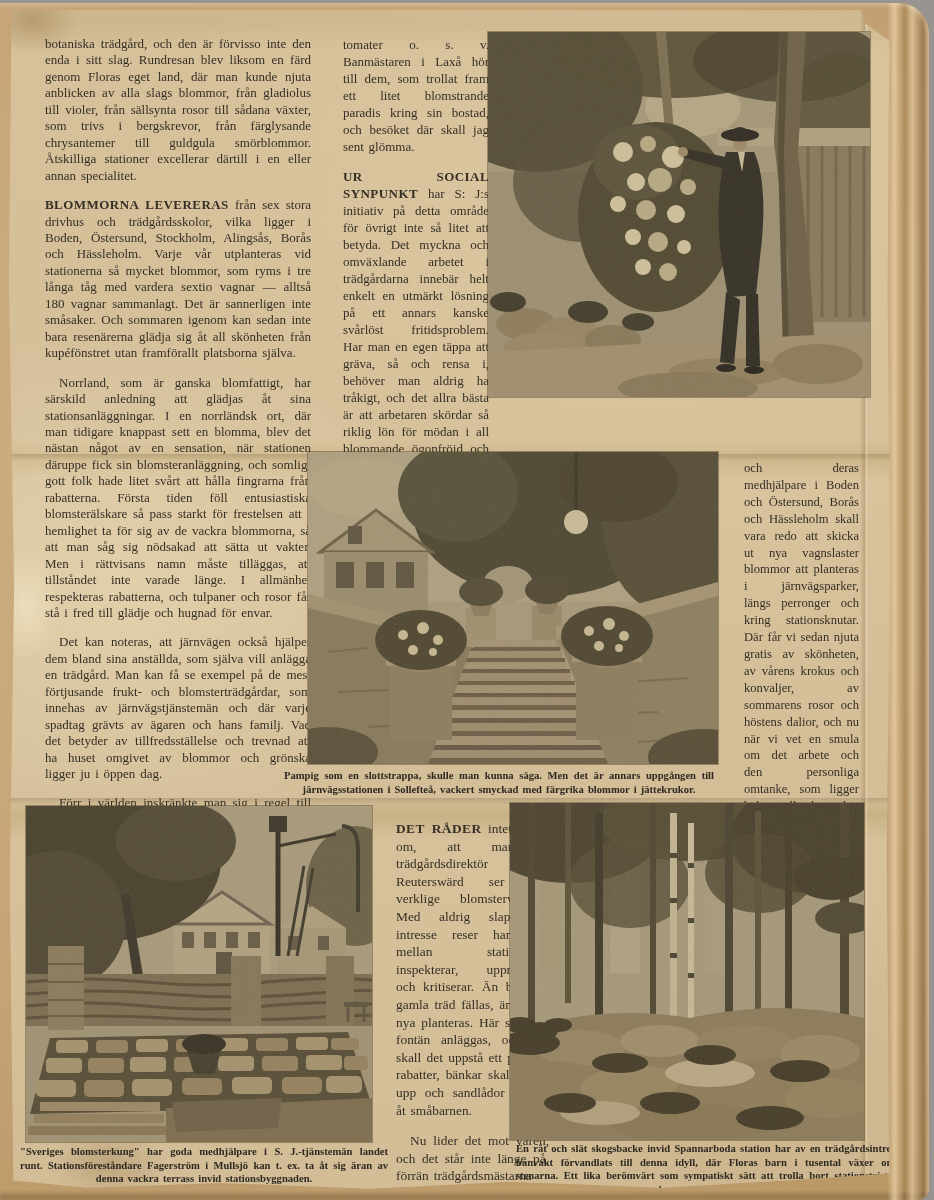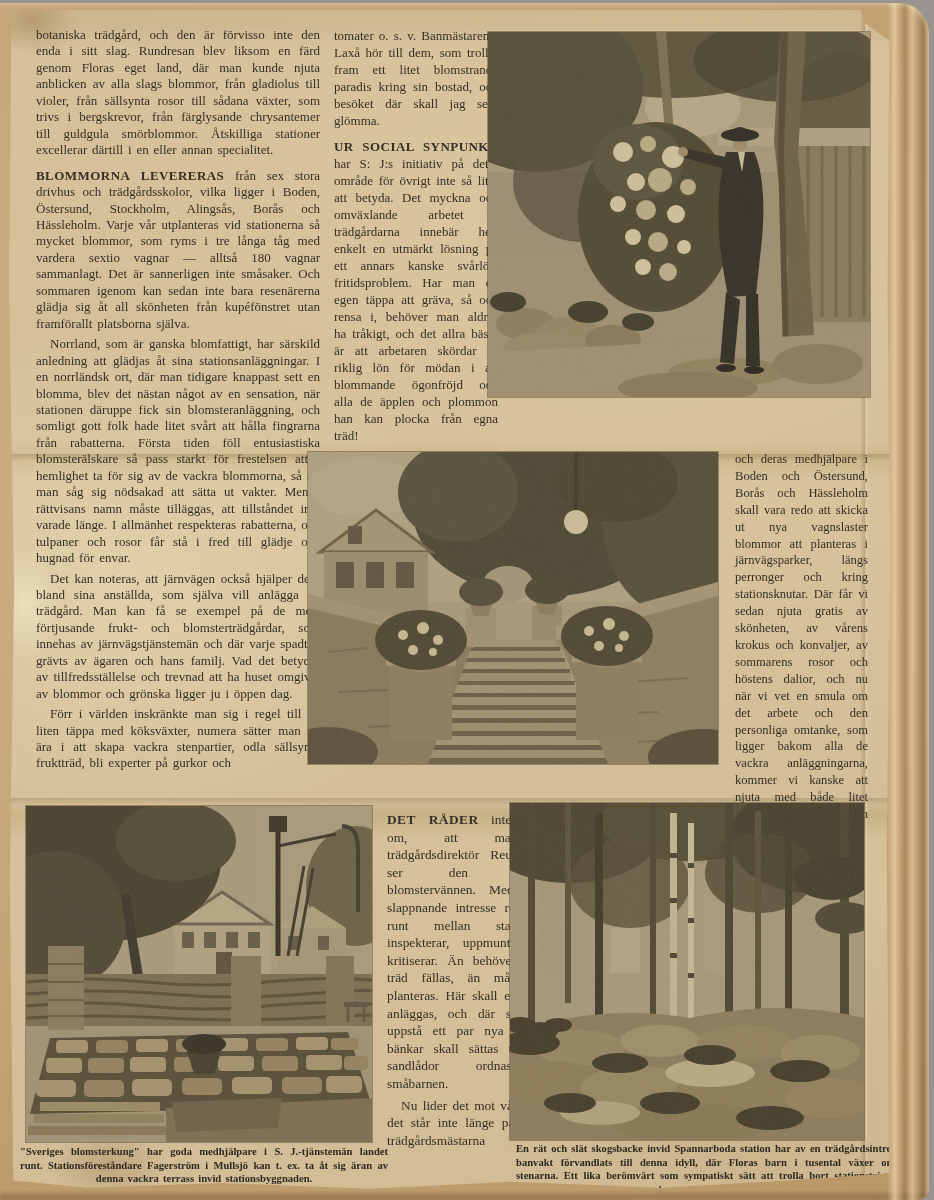--- a/index.html
+++ b/index.html
@@ -22,21 +22,21 @@
       linear-gradient(180deg,#cdb78f 0 14px,#d6c19b 40px,#d4bf99 430px,#cab387 448px,#d7c29c 470px,#d3be98 790px,#c8b185 804px,#d6c19b 830px,#d2bd97 100%);
     clip-path:polygon(0.4% 0,96.5% 0,96.9% 1.1%,99.7% 2.6%,99.5% 24%,99.8% 47%,99.4% 71%,99.7% 98.6%,88% 99.2%,74% 99.8%,57% 99.3%,41% 99.9%,24% 99.4%,9% 99.8%,0.6% 99.2%,0.2% 74%,0.7% 49%,0.1% 23%);
     box-shadow:2px 3px 6px rgba(70,45,15,.35);}
   .seam{position:absolute;left:0;width:100%;height:7px;
         background:linear-gradient(180deg,rgba(90,65,30,.22),rgba(0,0,0,0));}
   .crease-v{position:absolute;top:0;height:100%;width:8px;
         background:linear-gradient(90deg,rgba(0,0,0,0),rgba(100,70,35,.22) 55%,rgba(240,225,190,.4) 80%,rgba(0,0,0,0));}
   .stain{position:absolute;border-radius:50%;pointer-events:none;}
   
   .col{position:absolute;color:#352f26;text-align:justify;}
-  .col p{margin:4px;}
+  .col p{margin:13px;}
   .col1{left:24px;top:13px;width:292px;font-size:13px;line-height:16.45px;word-spacing:1.6px;}
   .col2{left:322px;top:13px;width:172px;font-size:13px;line-height:17px;word-spacing:1.4px;}
   .col3{left:723px;top:437px;width:141px;font-size:12.6px;line-height:16.9px;word-spacing:1.2px;}
   .col4{left:375px;top:797px;width:179px;font-size:13.4px;line-height:17.6px;word-spacing:1.6px;}
   .ind{text-indent:14px;}
   .sp{margin-top:9px !important;}
   .lead{font-weight:bold;letter-spacing:.45px;}
   
   .photo{position:absolute;outline:1px solid rgba(75,62,40,.45);
          box-shadow:inset 0 0 22px rgba(55,42,20,.25);}
@@ -242,20 +242,21 @@
             <circle cx="301" cy="172" r="6"></circle>
             <circle cx="316" cy="184" r="5"></circle>
             <circle cx="291" cy="194" r="5"></circle>
             <circle cx="311" cy="196" r="4"></circle>
           </g>
         <ellipse cx="20" cy="300" rx="50" ry="25" fill="#5a5039"></ellipse>
         <ellipse cx="395" cy="305" rx="55" ry="28" fill="#564c35"></ellipse>
         <rect width="410" height="312" filter="url(#grain)" opacity=".5"></rect>
       </svg>
     </figure>
+    <figcaption class="cap c2">Pampig som en slottstrappa, skulle man kunna säga. Men det är annars uppgången till järnvägsstationen i Sollefteå, vackert smyckad med färgrika blommor i jättekrukor.</figcaption>
 
     <div class="col col3">
       <p><span>och deras medhjälpare i Boden och Östersund, Borås och Hässleholm skall vara redo att skicka ut nya vagnslaster blommor att planteras i järnvägsparker, längs perronger och kring stationsknutar. Där får vi sedan njuta gratis av skönheten, av vårens krokus och konvaljer, av sommarens rosor och höstens dalior, och nu när vi vet en smula om det arbete och den personliga omtanke, som ligger bakom alla de vackra anläggningarna, kommer vi kanske att njuta med både litet större eftertanke och tacksamhet än tidigare.</span></p>
     </div>
 
     <figure class="photo p3" style="margin:0">
       <svg viewBox="0 0 346 336">
         <rect width="346" height="336" fill="#a29476"></rect>
         <rect width="346" height="170" fill="#ab9c7e"></rect>
         <ellipse cx="330" cy="80" rx="50" ry="60" fill="#6b6147"></ellipse>

